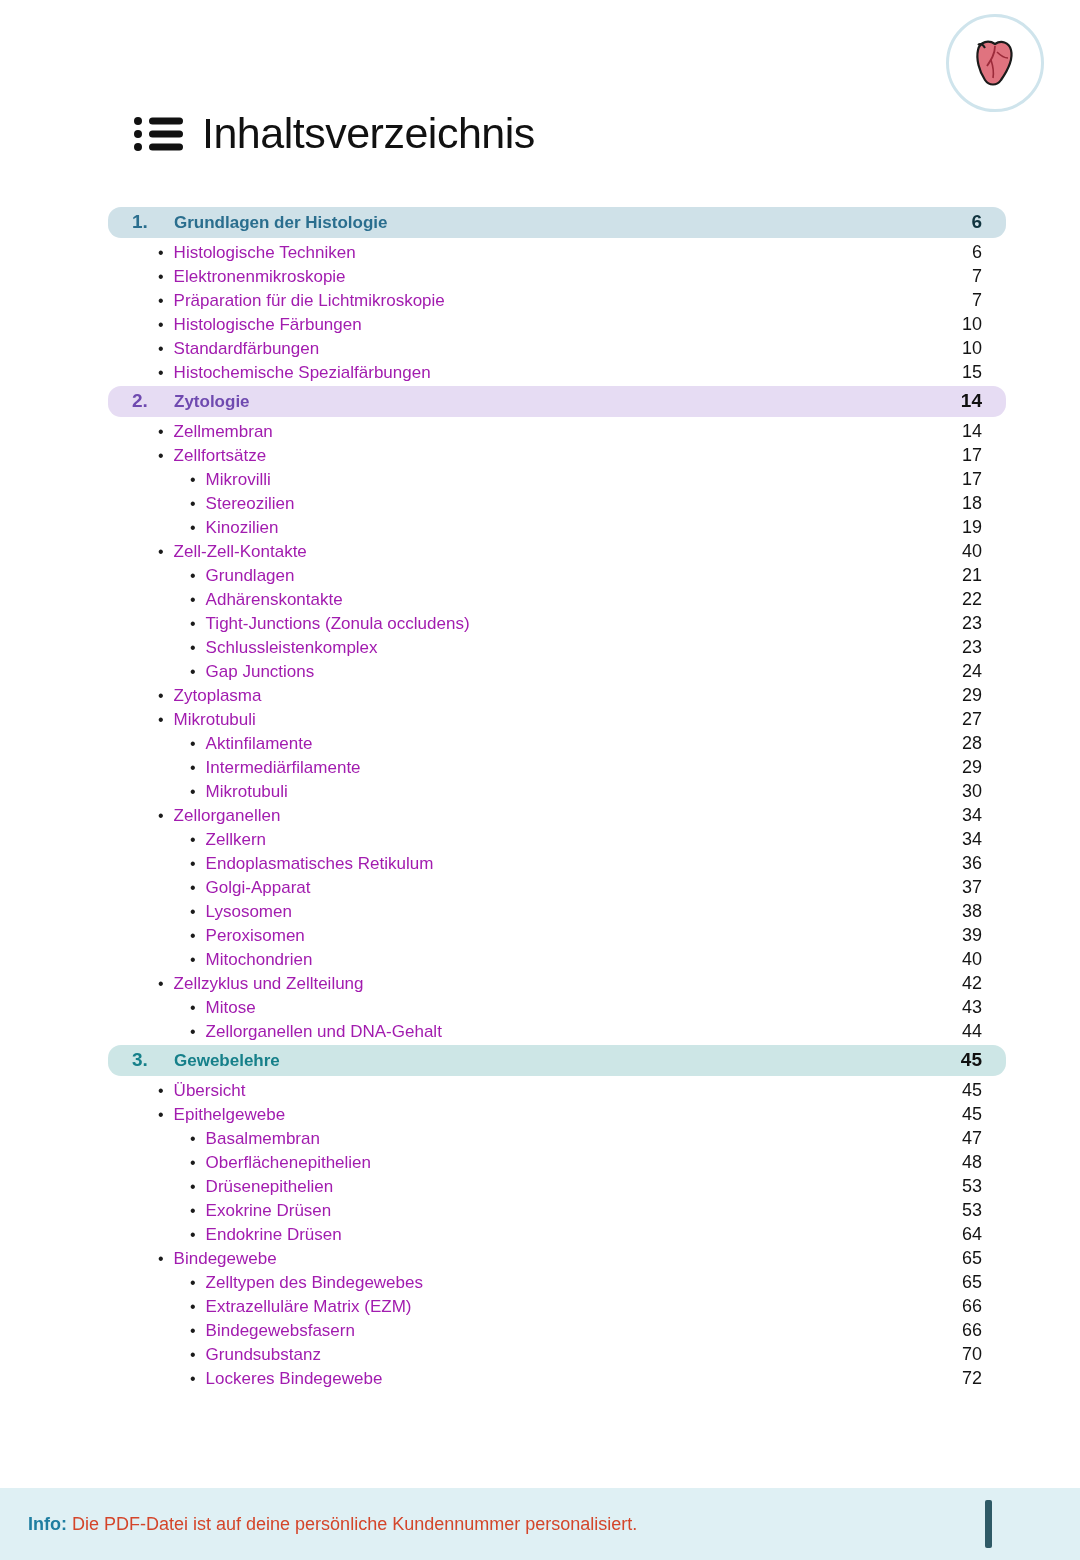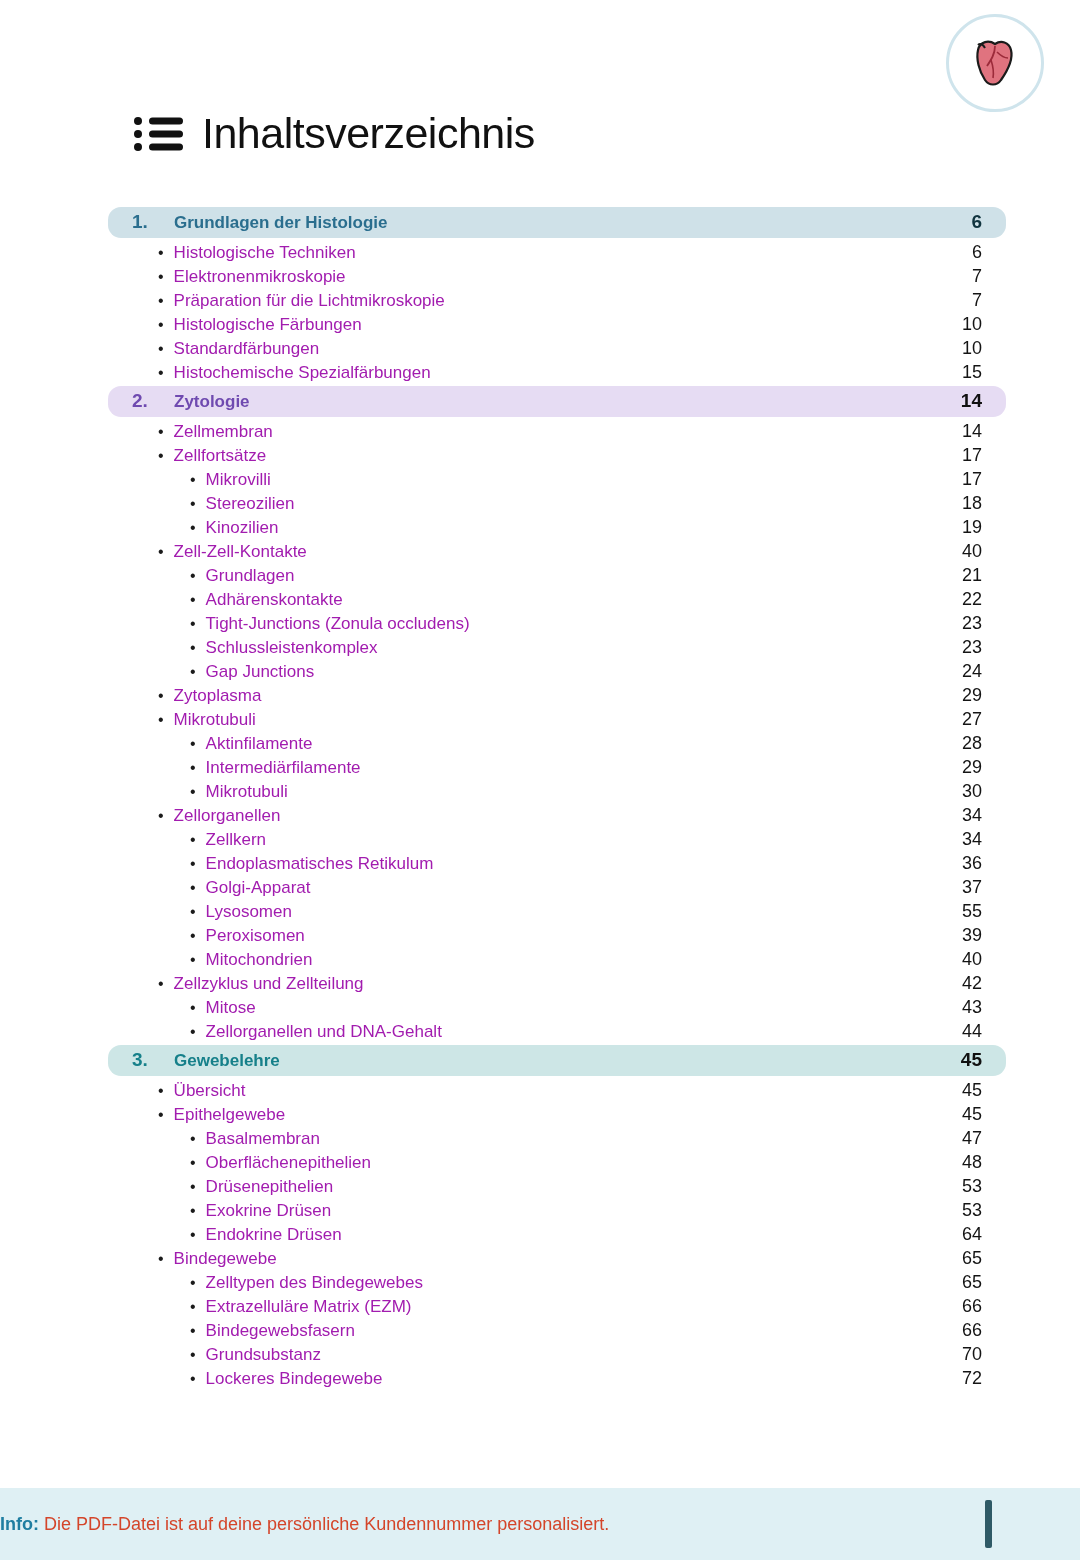--- a/index.html
+++ b/index.html
@@ -145,20 +145,21 @@
     position: absolute;
     left: 0;
     bottom: 0;
     width: 1080px;
     height: 72px;
     background: #dff0f4;
     display: flex;
     align-items: center;
   }
   .footer-text {
+    margin-left: 28px;
     font-size: 18px;
     color: #d4452a;
   }
   .footer-text b {
     color: #1f7ea1;
   }
   .footer-bar {
     position: absolute;
     right: 88px;
     top: 12px;
@@ -394,21 +395,21 @@
           <span class="bullet">•</span>
           <span class="label">Golgi-Apparat</span>
         </div>
         <span class="page-no">37</span>
       </div>
       <div class="row entry lvl2">
         <div class="left">
           <span class="bullet">•</span>
           <span class="label">Lysosomen</span>
         </div>
-        <span class="page-no">55</span>
+        <span class="page-no">38</span>
       </div>
       <div class="row entry lvl2">
         <div class="left">
           <span class="bullet">•</span>
           <span class="label">Peroxisomen</span>
         </div>
         <span class="page-no">39</span>
       </div>
       <div class="row entry lvl2">
         <div class="left">

